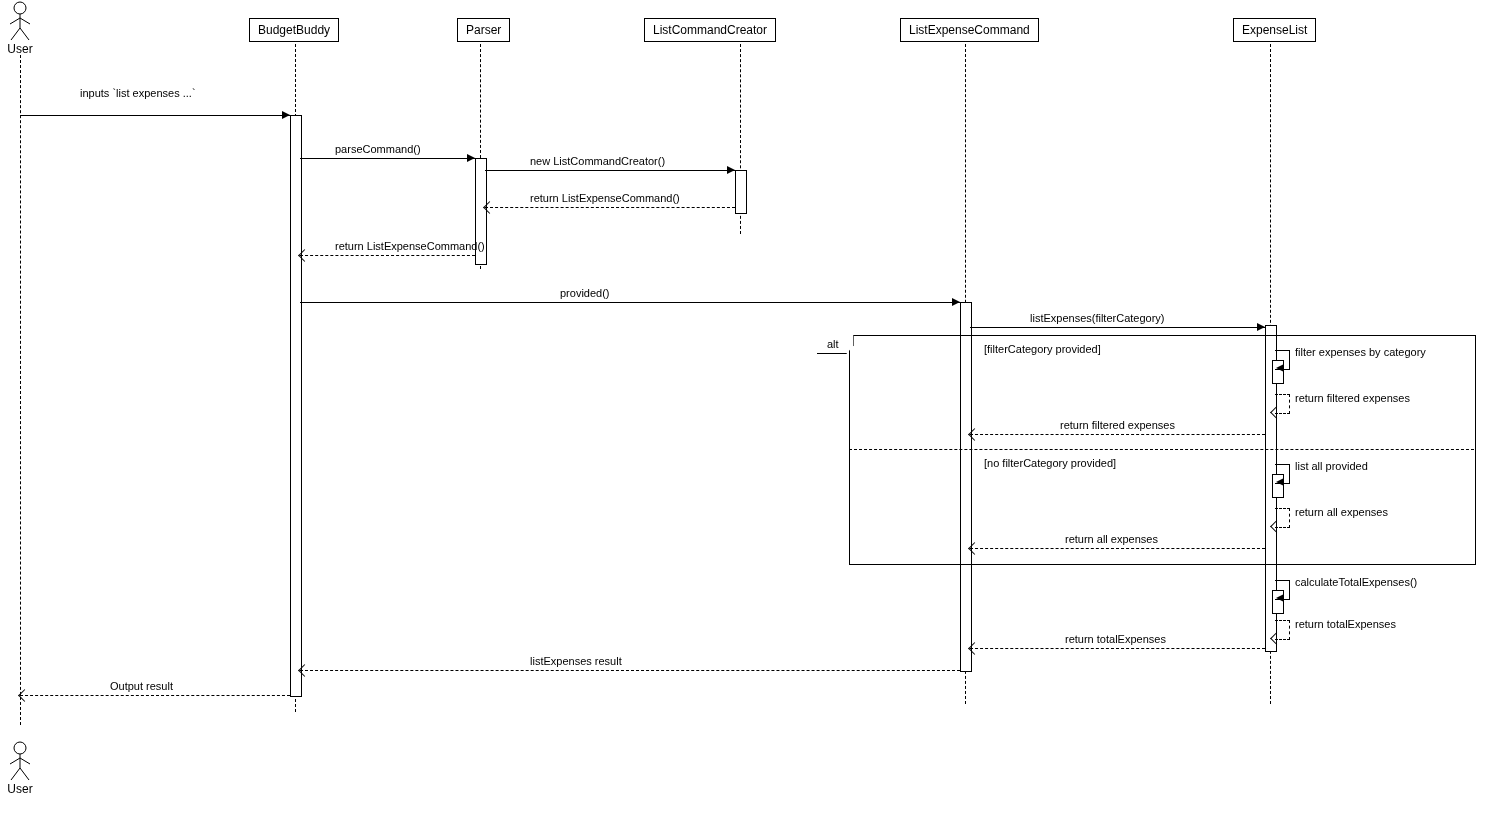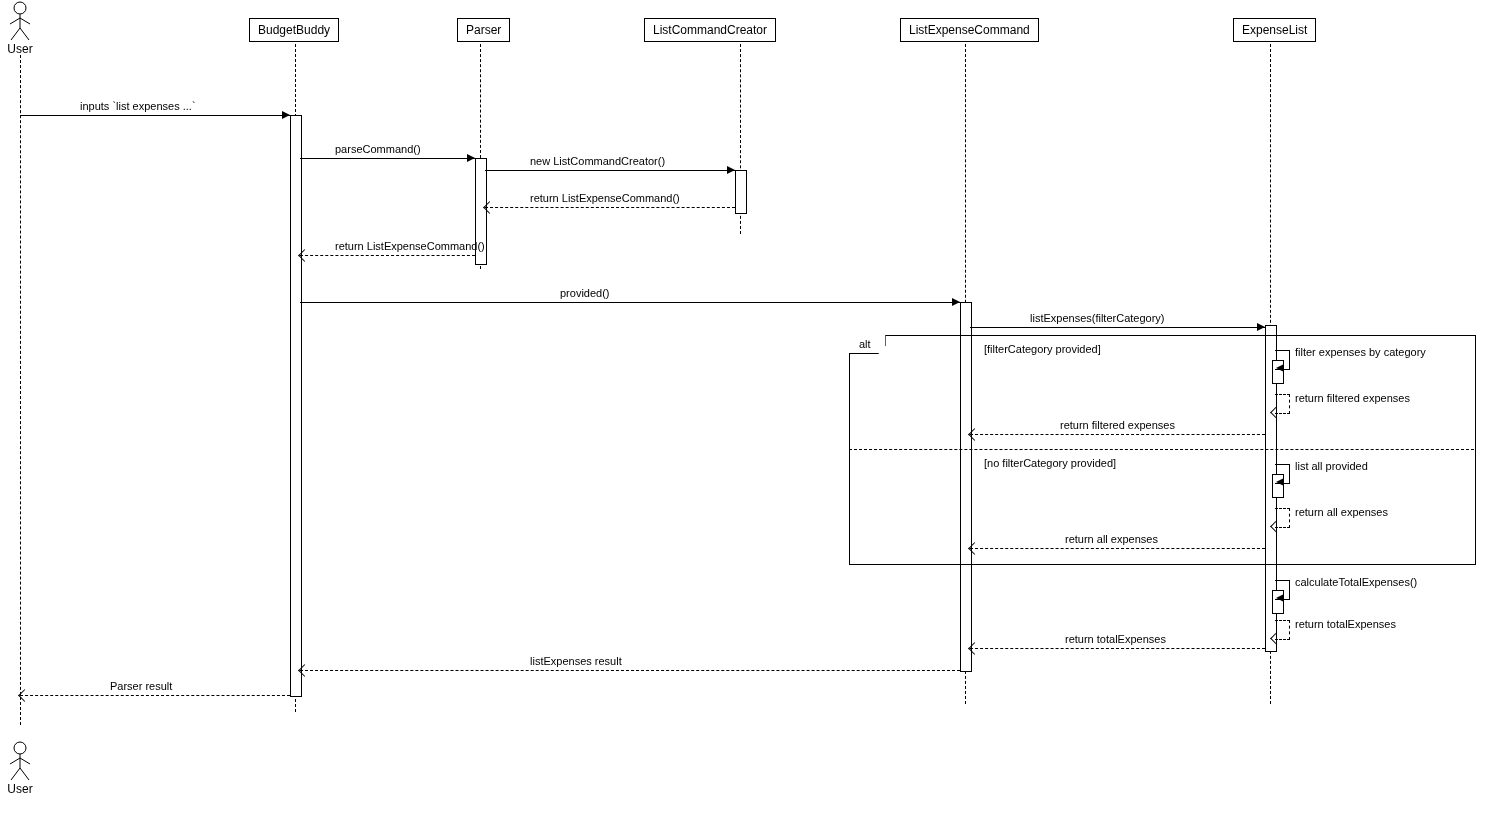--- a/index.html
+++ b/index.html
@@ -60,21 +60,21 @@
 
   <div class="activation" style="left:290px;top:115px;height:580px"></div>
   <div class="activation" style="left:475px;top:158px;height:105px"></div>
   <div class="activation" style="left:735px;top:170px;height:42px"></div>
   <div class="activation" style="left:960px;top:302px;height:368px"></div>
   <div class="activation" style="left:1265px;top:325px;height:325px"></div>
   <div class="activation" style="left:1272px;top:360px;height:22px"></div>
   <div class="activation" style="left:1272px;top:474px;height:22px"></div>
   <div class="activation" style="left:1272px;top:590px;height:22px"></div>
 
-  <div class="msg" style="left:80px;top:100px">inputs `list expenses ...`</div>
+  <div class="msg" style="left:80px;top:87px">inputs `list expenses ...`</div>
   <div class="arrow solid" style="left:20px;top:115px;width:270px"></div>
   <div class="arrowhead right" style="left:282px;top:111px"></div>
 
   <div class="msg" style="left:335px;top:143px">parseCommand()</div>
   <div class="arrow solid" style="left:300px;top:158px;width:175px"></div>
   <div class="arrowhead right" style="left:467px;top:154px"></div>
 
   <div class="msg" style="left:530px;top:155px">new ListCommandCreator()</div>
   <div class="arrow solid" style="left:485px;top:170px;width:250px"></div>
   <div class="arrowhead right" style="left:727px;top:166px"></div>
@@ -89,21 +89,21 @@
 
   <div class="msg" style="left:560px;top:287px">provided()</div>
   <div class="arrow solid" style="left:300px;top:302px;width:660px"></div>
   <div class="arrowhead right" style="left:952px;top:298px"></div>
 
   <div class="msg" style="left:1030px;top:312px">listExpenses(filterCategory)</div>
   <div class="arrow solid" style="left:970px;top:327px;width:295px"></div>
   <div class="arrowhead right" style="left:1257px;top:323px"></div>
 
   <div class="altbox" style="left:849px;top:335px;width:625px;height:228px"></div>
-  <div class="alt-label" style="left:849px;top:335px">alt</div>
+  <div class="alt-label" style="left:817px;top:335px">alt</div>
   <div class="alt-divider" style="left:849px;top:449px;width:625px"></div>
   <div class="guard" style="left:984px;top:343px">[filterCategory provided]</div>
   <div class="guard" style="left:984px;top:457px">[no filterCategory provided]</div>
 
   <div class="msg" style="left:1295px;top:346px">filter expenses by category</div>
   <div class="selfloop" style="left:1275px;top:350px;width:14px;height:18px"></div>
   <div class="arrowhead left" style="left:1276px;top:364px"></div>
 
   <div class="msg" style="left:1295px;top:392px">return filtered expenses</div>
   <div class="selfloop-dash" style="left:1275px;top:394px;width:14px;height:18px"></div>
@@ -134,21 +134,21 @@
   <div class="arrowhead left-open" style="left:1272px;top:634px"></div>
 
   <div class="msg" style="left:1065px;top:633px">return totalExpenses</div>
   <div class="arrow dashed" style="left:970px;top:648px;width:295px"></div>
   <div class="arrowhead left-open" style="left:970px;top:644px"></div>
 
   <div class="msg" style="left:530px;top:655px">listExpenses result</div>
   <div class="arrow dashed" style="left:300px;top:670px;width:660px"></div>
   <div class="arrowhead left-open" style="left:300px;top:666px"></div>
 
-  <div class="msg" style="left:110px;top:680px">Parser result</div>
+  <div class="msg" style="left:110px;top:680px">Output result</div>
   <div class="arrow dashed" style="left:20px;top:695px;width:270px"></div>
   <div class="arrowhead left-open" style="left:20px;top:691px"></div>
 
   <div class="actor" style="left:5px;top:740px">
     <svg width="30" height="40">
         <circle cx="15" cy="8" r="6" stroke="#000" fill="none"></circle>
         <line x1="15" y1="14" x2="15" y2="28" stroke="#000"></line>
         <line x1="15" y1="18" x2="5" y2="24" stroke="#000"></line>
         <line x1="15" y1="18" x2="25" y2="24" stroke="#000"></line>
         <line x1="15" y1="28" x2="6" y2="40" stroke="#000"></line>

